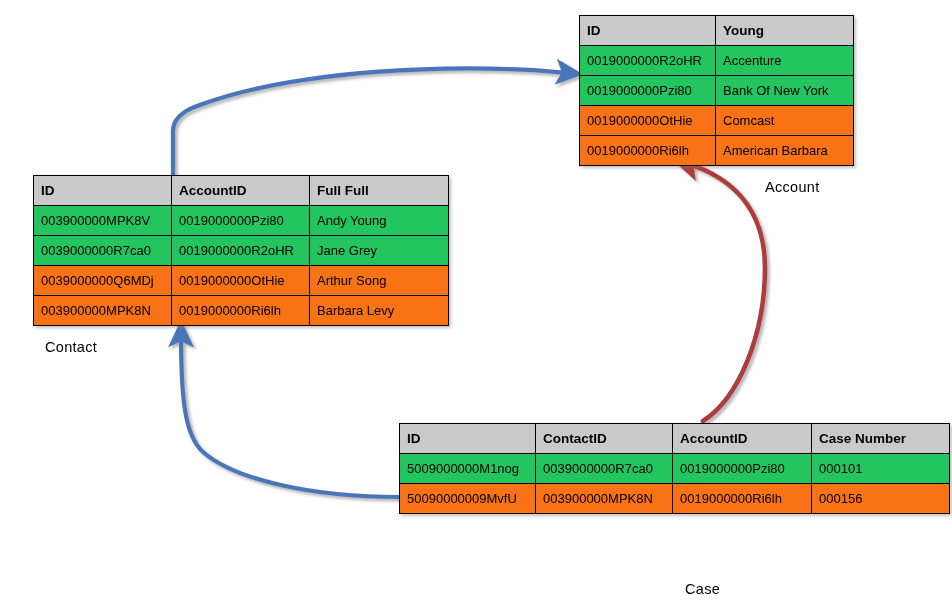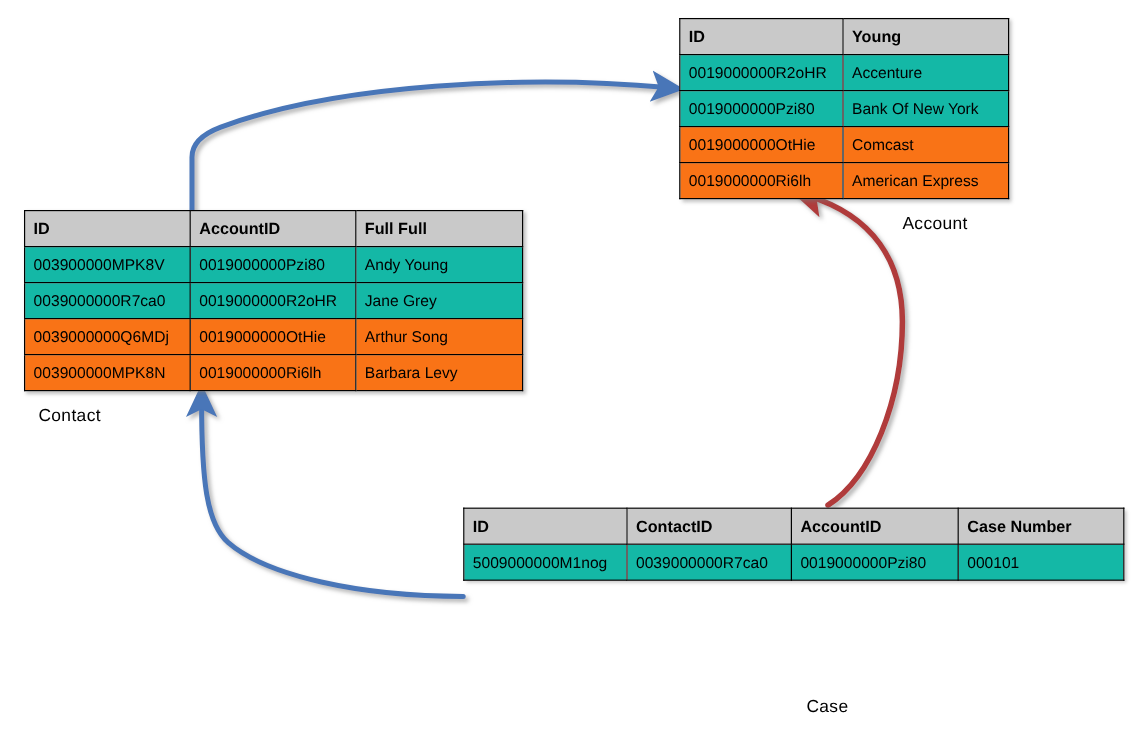--- a/index.html
+++ b/index.html
@@ -10,21 +10,21 @@
   body {
     width: 952px;
     height: 613px;
     position: relative;
     overflow: hidden;
     font-family: "Liberation Sans", sans-serif;
     color: #000000;
   }
   #stage {
     position: absolute;
-    left: 0; top: 0;
+    left: 13px; top: 0;
     width: 848px;
     height: 613px;
   }
   .tbl {
     position: absolute;
     border-collapse: collapse;
     table-layout: fixed;
     background: #ffffff;
     box-shadow: 2px 2px 3px rgba(120,120,120,0.45);
   }
@@ -38,21 +38,21 @@
     white-space: nowrap;
     overflow: hidden;
     font-weight: normal;
     background: #f97316;
   }
   .tbl th {
     background: #c9c9c9;
     font-weight: bold;
     font-size: 13.5px;
   }
-  .tbl td.hl { background: #14b8a6; }
+  .tbl td.hl { background: #22c55e; }
 
   
   #contact-table { left: 20px; top: 175px; width: 415px; }
   #contact-table col.c0 { width: 138px; }
   #contact-table col.c1 { width: 138px; }
   #contact-table col.c2 { width: 139px; }
 
   
   #account-table { left: 566px; top: 15px; width: 274px; }
   #account-table col.c0 { width: 136px; }
@@ -134,21 +134,21 @@
       <tr>
         <td class="hl">0019000000Pzi80</td>
         <td class="hl">Bank Of New York</td>
       </tr>
       <tr>
         <td>0019000000OtHie</td>
         <td>Comcast</td>
       </tr>
       <tr>
         <td>0019000000Ri6lh</td>
-        <td>American Express</td>
+        <td>American Barbara</td>
       </tr>
     </tbody>
   </table>
   <div class="caption" id="caption-account">Account</div>
 
   <table class="tbl" id="contact-table">
     <colgroup>
         <col class="c0">
         <col class="c1">
         <col class="c2">
@@ -200,17 +200,23 @@
         <th>Case Number</th>
       </tr>
     </thead>
     <tbody>
       <tr>
         <td class="hl">5009000000M1nog</td>
         <td class="hl">0039000000R7ca0</td>
         <td class="hl">0019000000Pzi80</td>
         <td class="hl">000101</td>
       </tr>
+      <tr>
+        <td>50090000009MvfU</td>
+        <td>003900000MPK8N</td>
+        <td>0019000000Ri6lh</td>
+        <td>000156</td>
+      </tr>
     </tbody>
   </table>
   <div class="caption" id="caption-case">Case</div>
 
 </div>
 
 </body></html>

